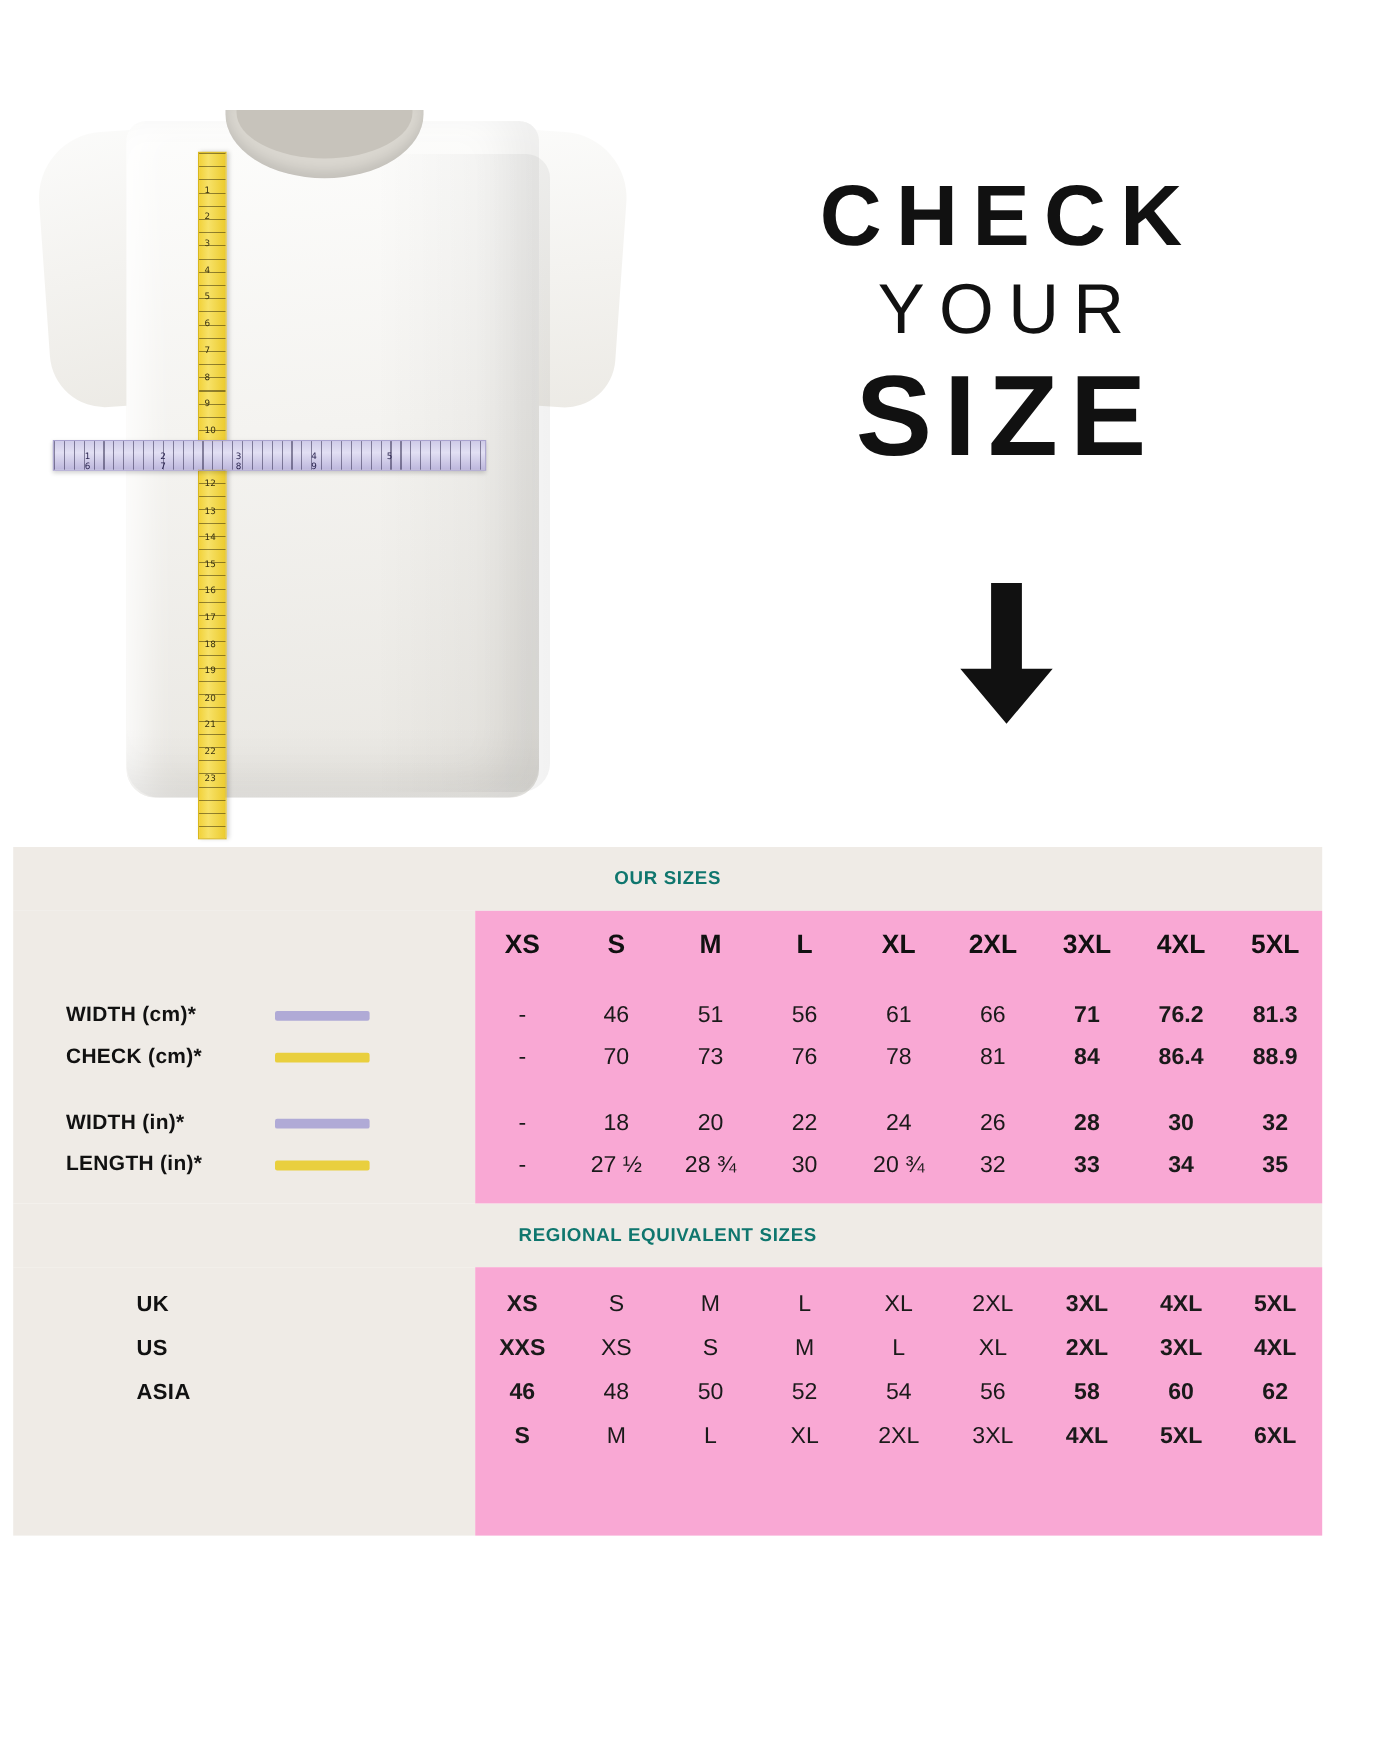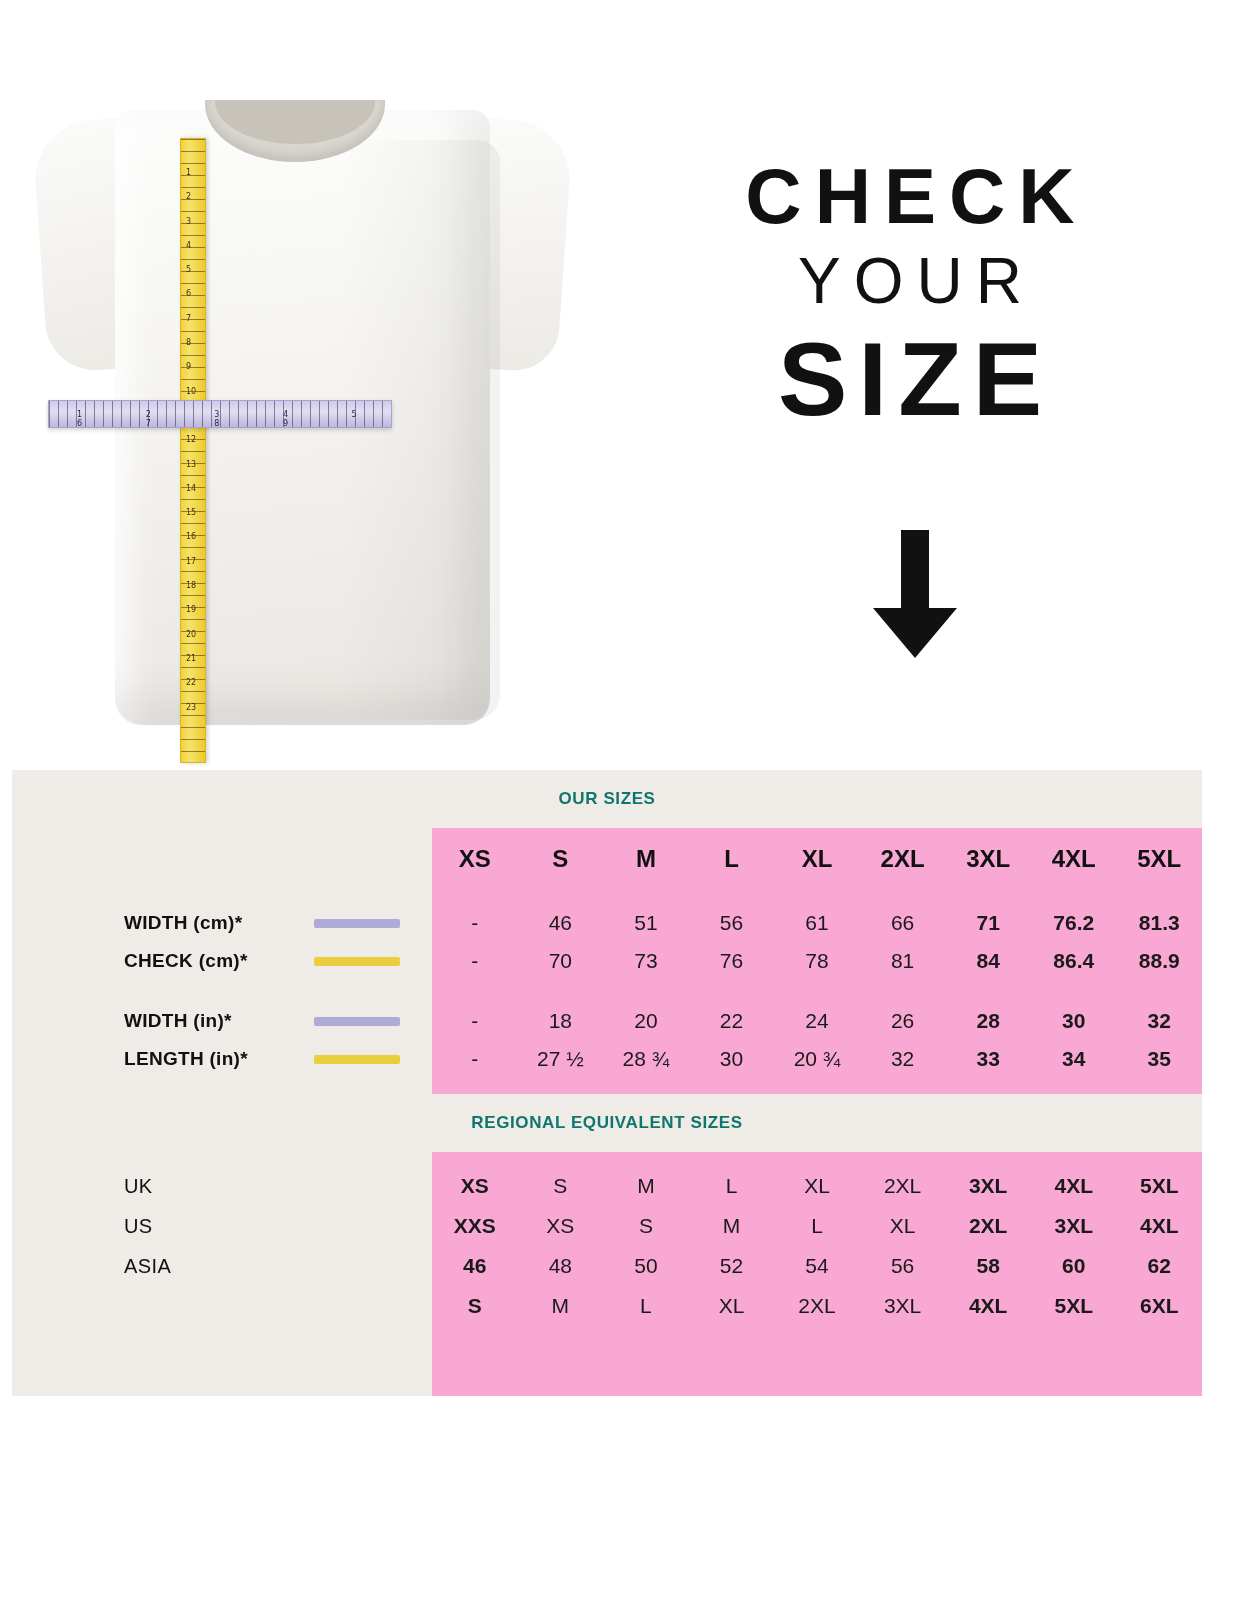--- a/index.html
+++ b/index.html
@@ -101,21 +101,21 @@
   .tape-v .nums {
     position: absolute;
     left: 5px; top: 22px;
     font-size: 8px; line-height: 24.3px;
     color: #3a3210;
     font-family: "DejaVu Sans", sans-serif;
   }
   .tape-h {
     position: absolute;
     left: 8px; top: 300px;
-    width: 344px; height: 28px;
+    width: 394px; height: 28px;
     background: linear-gradient(180deg,#cfcbe8 0%,#e2dff3 40%,#bdb7dd 100%);
     border: 1px solid #a9a2cf;
     box-shadow: 0 2px 4px rgba(0,0,0,0.18);
   }
   .tape-h .ticks {
     position: absolute; inset: 0;
     background: repeating-linear-gradient(90deg,
       rgba(40,35,70,0.5) 0px, rgba(40,35,70,0.5) 1px,
       rgba(0,0,0,0) 1px, rgba(0,0,0,0) 9px);
   }
@@ -211,39 +211,39 @@
     flex: 1;
     text-align: center;
     font-size: 21px;
     color: #1a1a1a;
   }
   .datarow .cell.bold { font-weight: bold; }
   .lblrow {
     display: flex;
     align-items: center;
     height: 38px;
-    padding-left: 112px;
+    padding-left: 48px;
   }
   .lblrow .txt {
     font-size: 19px;
     font-weight: bold;
     color: #111;
     letter-spacing: 0.3px;
     width: 190px;
   }
   .swatch {
     width: 86px; height: 9px; border-radius: 2px;
   }
   .swatch.purple { background: #b0aad6; }
   .swatch.yellow { background: #e9cf3e; }
   .pad-t { height: 14px; }
   .pad-b { height: 16px; }
   .reg-lbl {
     display: flex; align-items: center; height: 40px; padding-left: 112px;
-    font-size: 20px; font-weight: normal; color: #111; letter-spacing: 0.4px;
+    font-size: 20px; font-weight: bold; color: #111; letter-spacing: 0.4px;
   }
 </style>
 </head>
 <body>
 
 <div class="page">
 
   <div class="top">
 
     <div class="shirt-wrap">

